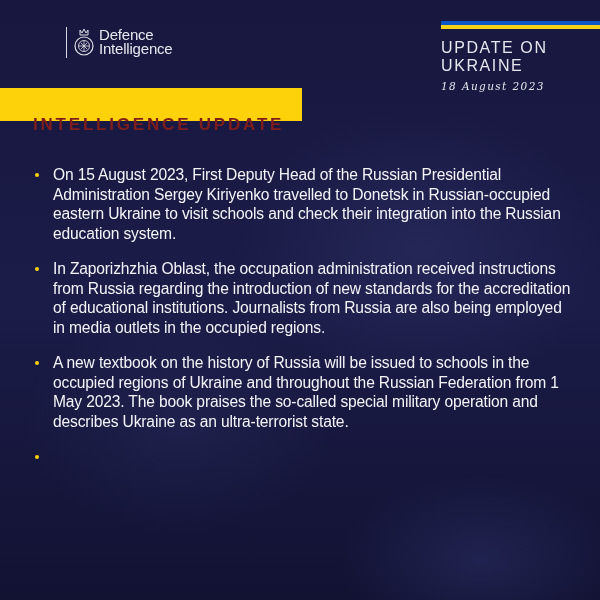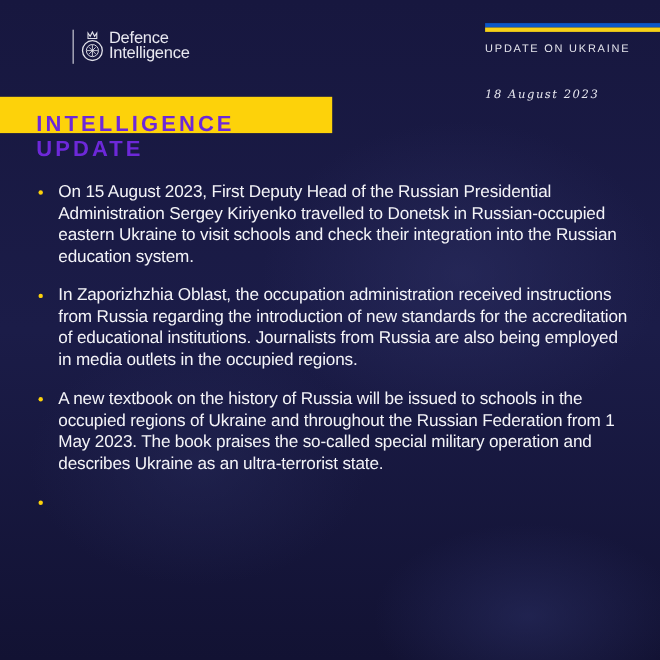--- a/index.html
+++ b/index.html
@@ -23,34 +23,34 @@
     display: flex; align-items: center; height: 32px; padding-left: 33px;
   }
   .logo-bar { width: 1px; height: 31px; background: #d8d8e0; margin-right: 6px; }
   .crest { width: 22px; height: 28px; margin-right: 4px; }
   .logo-text { font-size: 15px; line-height: 14px; color: #e8e8f0; letter-spacing: -0.2px; }
   .flag { position: absolute; left: 441px; top: 21px; width: 159px; height: 8px; }
   .flag .blue { height: 4px; background: #0b57c8; }
   .flag .yellow { height: 4px; background: #f7d117; }
   .update-title {
     position: absolute; left: 441px; top: 39px;
-    font-size: 10px; letter-spacing: 1.6px; color: #e6e6ee;
+    font-size: 16px; letter-spacing: 1.6px; color: #e6e6ee;
   }
   .update-date {
     position: absolute; left: 441px; top: 52px;
     font-size: 10.5px; letter-spacing: 1.4px; font-style: italic;
     font-family: "DejaVu Serif", serif; color: #e6e6ee; margin-top: 28px;
   }
   .banner {
     position: absolute; left: 0; top: 88px; width: 302px; height: 33px;
     background: #fdd20a;
     display: flex; align-items: center; padding-left: 33px;
   }
   .banner span {
-    color: #6d28d9; font-weight: bold; font-size: 20px; letter-spacing: 2.8px; margin-top: 40px;
+    color: #7f1d1d; font-weight: bold; font-size: 17px; letter-spacing: 2.8px; margin-top: 40px;
   }
   .bullets { position: absolute; left: 33px; top: 148px; width: 540px; list-style: none; margin-top: 17px; }
   .bullets li {
     position: relative; padding-left: 20px;
     font-size: 15.6px; line-height: 19.5px; color: #f4f4f8;
     margin-bottom: 16px; letter-spacing: -0.15px;
   }
   .bullets li .dot {
     position: absolute; left: 2px; top: 8px; width: 4px; height: 4px;
     border-radius: 50%; background: #fdd20a;

